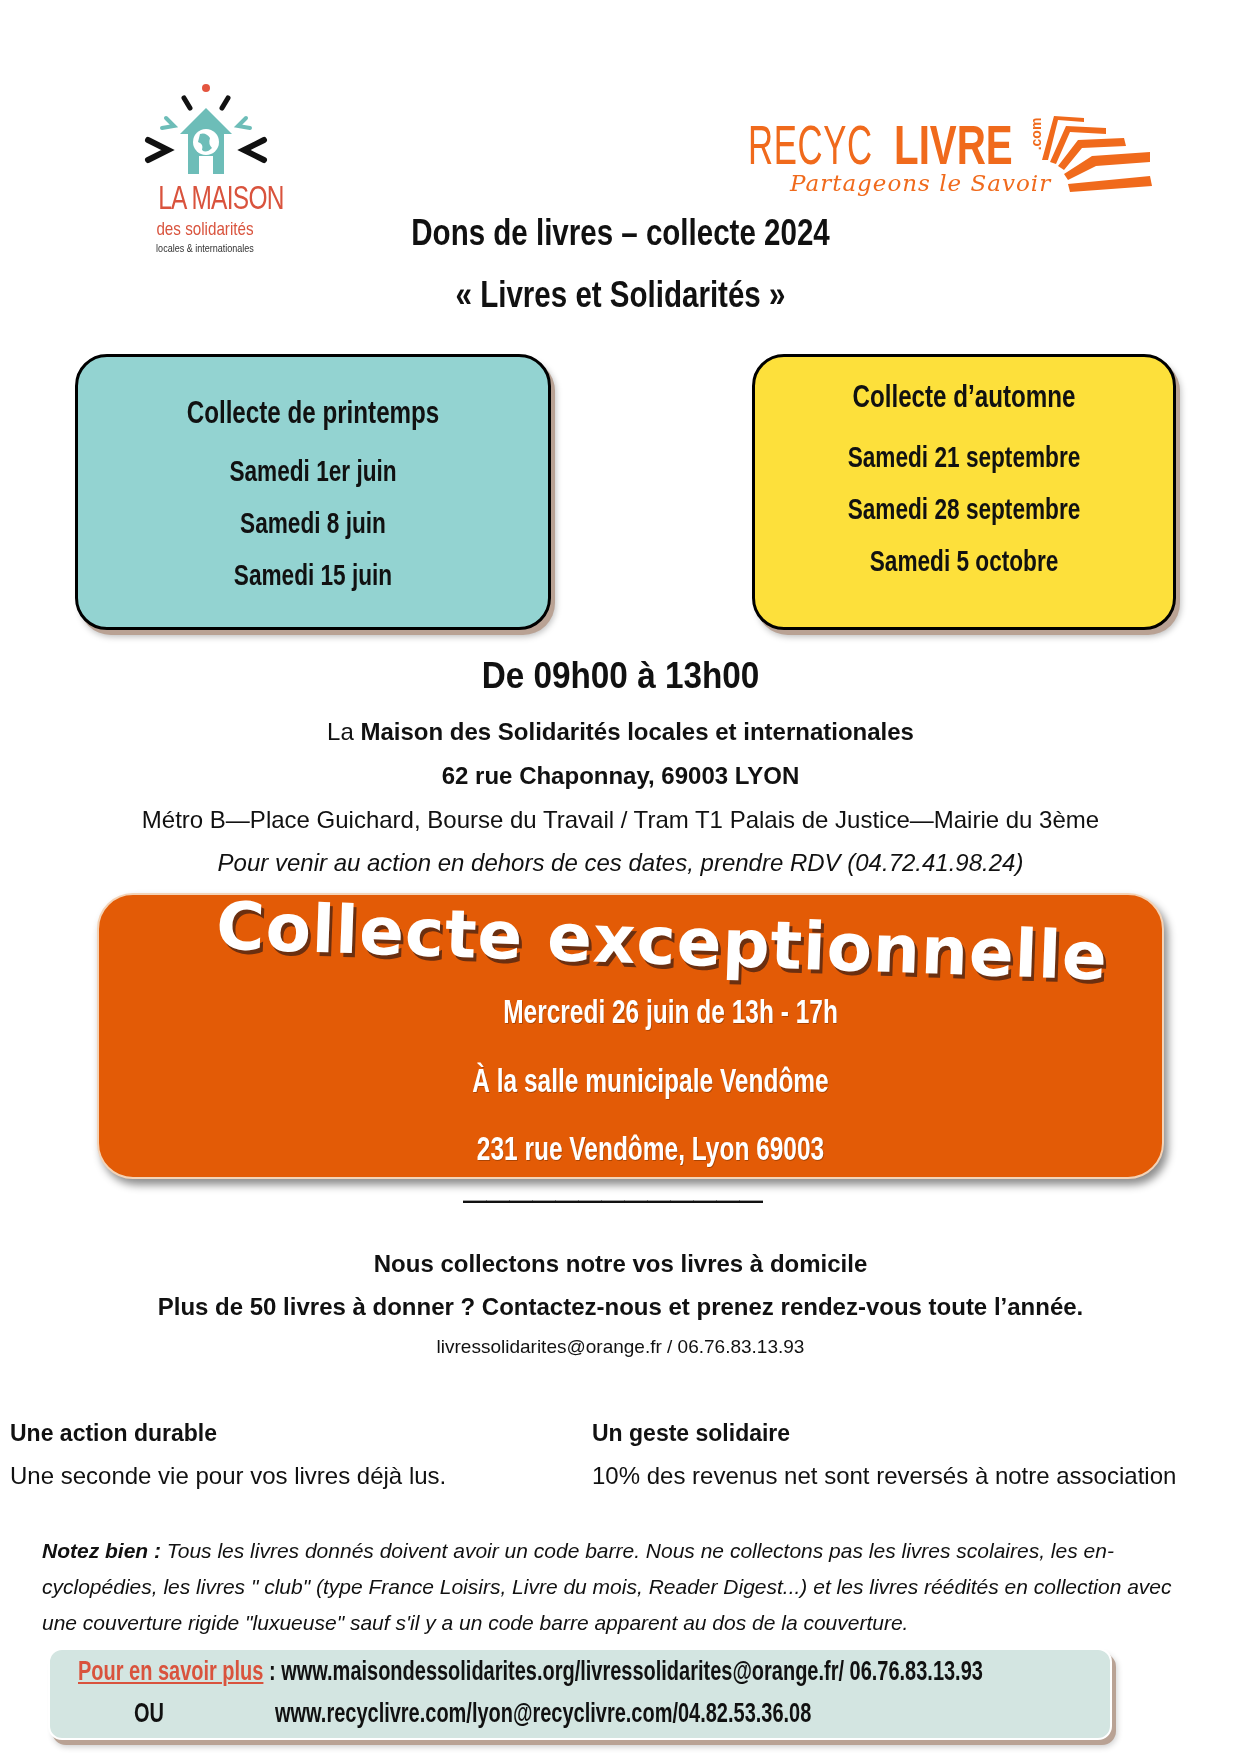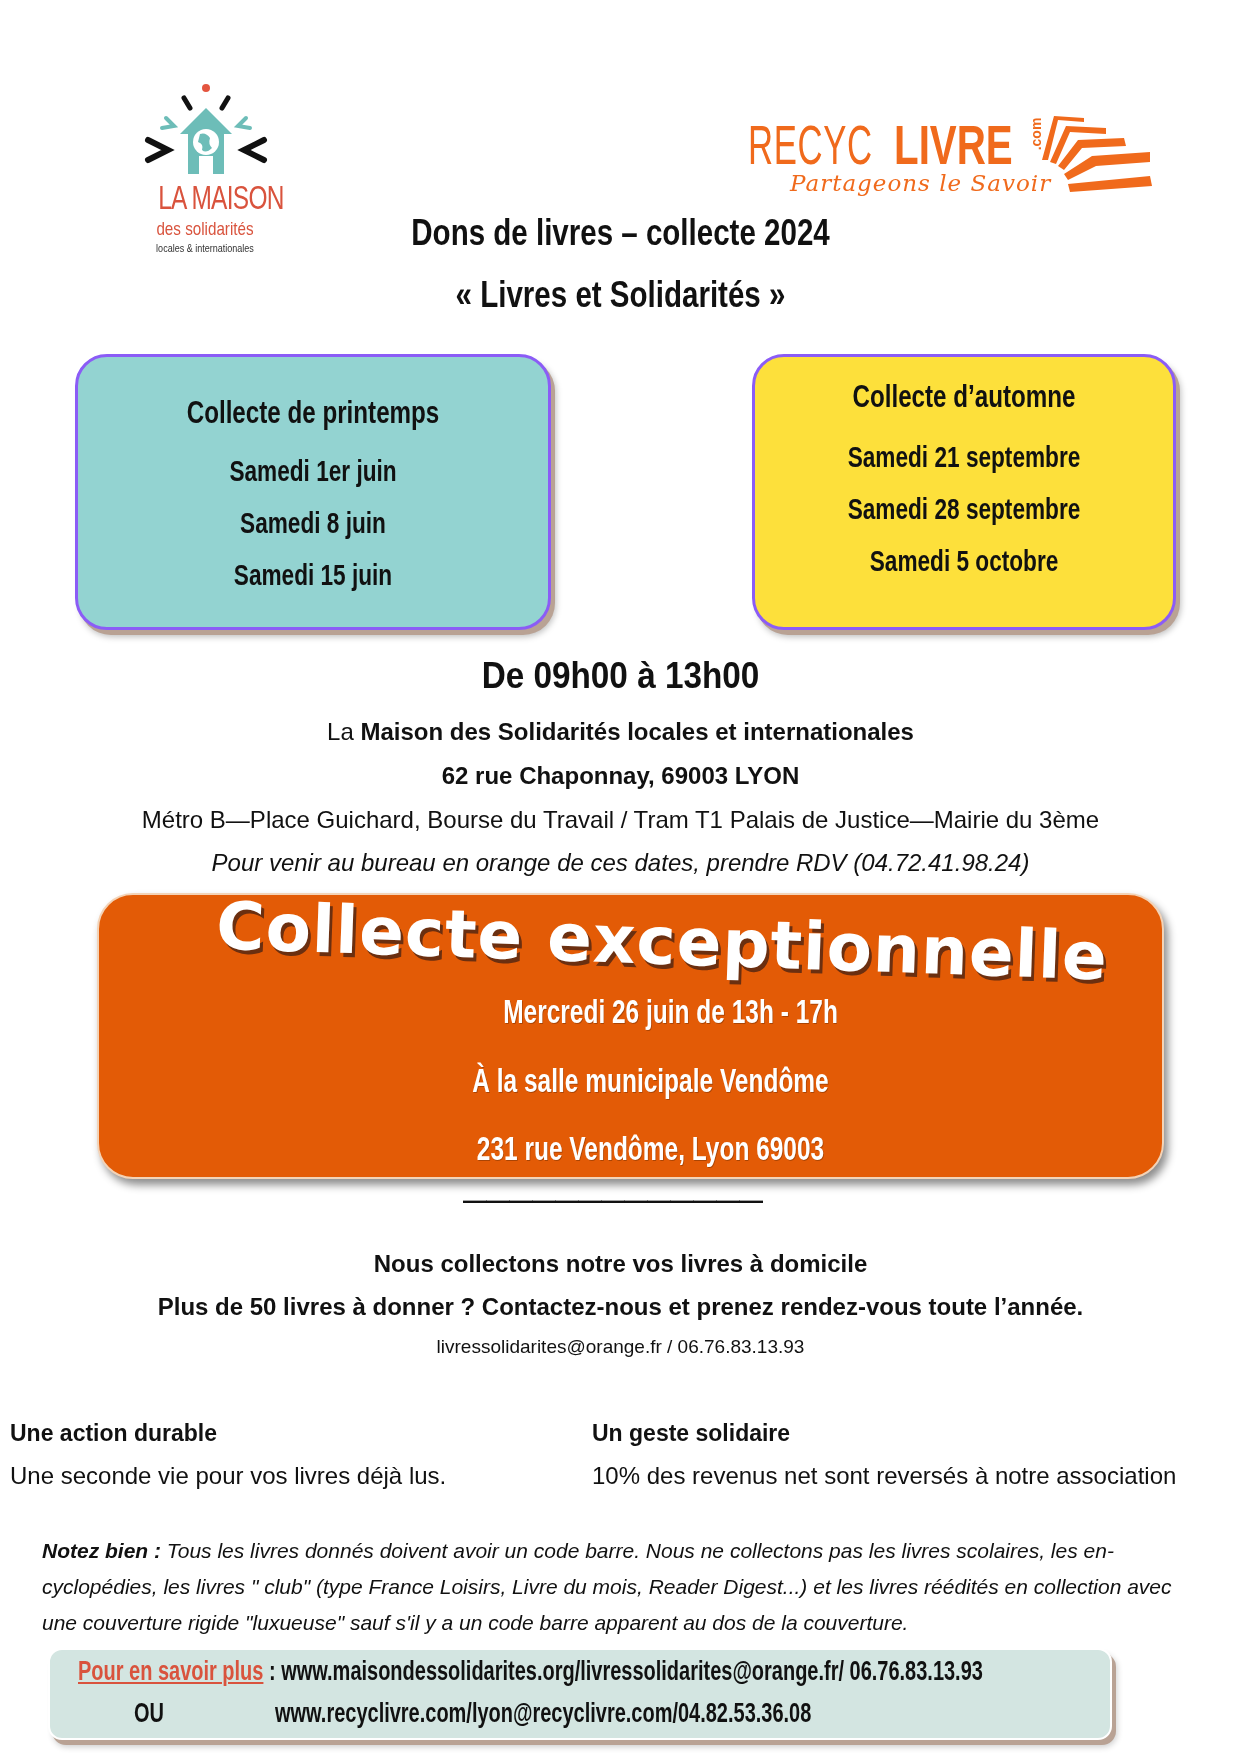--- a/index.html
+++ b/index.html
@@ -18,21 +18,21 @@
   #logo-recyc .livre { position: absolute; left: 146px; top: 0; font-size: 56px; color: #f06a1c; font-weight: bold; transform: scaleX(0.72); transform-origin: left; white-space: nowrap; }
   #logo-recyc .com { position: absolute; left: 272px; top: 14px; font-size: 14px; color: #f06a1c; font-weight: bold; transform: rotate(-90deg); }
   #logo-recyc .tag { position: absolute; left: 42px; top: 58px; font-family: "DejaVu Serif", serif; font-style: italic; font-size: 23px; color: #f06a1c; letter-spacing: 1px; white-space: nowrap; text-align: center; }
 
   
   .title { left: 0; width: 1241px; text-align: center; font-size: 36px; font-weight: bold; transform: scaleX(0.82); transform-origin: center; white-space: nowrap; }
   #title1 { top: 212px; }
   #title2 { top: 274px; }
 
   
-  .box { border-radius: 32px; border: 3px solid #8b5cf6; box-shadow: 4px 5px 0 #b9a294, 5px 7px 6px rgba(0,0,0,0.25); text-align: center; }
+  .box { border-radius: 32px; border: 3px solid #000000; box-shadow: 4px 5px 0 #b9a294, 5px 7px 6px rgba(0,0,0,0.25); text-align: center; }
   #box-spring { left: 75px; top: 354px; width: 470px; height: 270px; background: #93d3d1; }
   #box-autumn { left: 752px; top: 354px; width: 418px; height: 270px; background: #fde03b; }
   .box .bh { font-size: 31px; font-weight: bold; transform: scaleX(0.78); white-space: nowrap; }
   .box .bd { font-size: 29px; font-weight: bold; transform: scaleX(0.78); white-space: nowrap; }
 
   
   .info { left: 0; width: 1241px; text-align: center; white-space: nowrap; }
   #hours { top: 655px; font-size: 37px; font-weight: bold; transform: scaleX(0.9); }
   #venue { top: 718px; font-size: 24px; }
   #addr  { top: 762px; font-size: 24px; font-weight: bold; }
@@ -120,21 +120,21 @@
   <div class="bd" style="margin-top:19px;">Samedi 28 septembre</div>
   <div class="bd" style="margin-top:19px;">Samedi 5 octobre</div>
 </div>
 
 <div id="hours" class="abs info">De 09h00 à 13h00</div>
 <div id="venue" class="abs info">
   <span>La </span><b>Maison des Solidarités locales et internationales</b>
 </div>
 <div id="addr" class="abs info">62 rue Chaponnay, 69003 LYON</div>
 <div id="metro" class="abs info">Métro B—Place Guichard, Bourse du Travail / Tram T1 Palais de Justice—Mairie du 3ème</div>
-<div id="rdv" class="abs info">Pour venir au bureau en orange de ces dates, prendre RDV (04.72.41.98.24)</div>
+<div id="rdv" class="abs info">Pour venir au action en dehors de ces dates, prendre RDV (04.72.41.98.24)</div>
 
 <div id="box-exc" class="abs">
   <div id="exc-title">Collecte exceptionnelle</div>
   <div id="exc-date" class="exc-line">Mercredi 26 juin de 13h - 17h</div>
   <div id="exc-place" class="exc-line">À la salle municipale Vendôme</div>
   <div id="exc-addr" class="exc-line">231 rue Vendôme, Lyon 69003</div>
 </div>
 
 <div id="divider-text" class="abs">—————————————</div>
 

